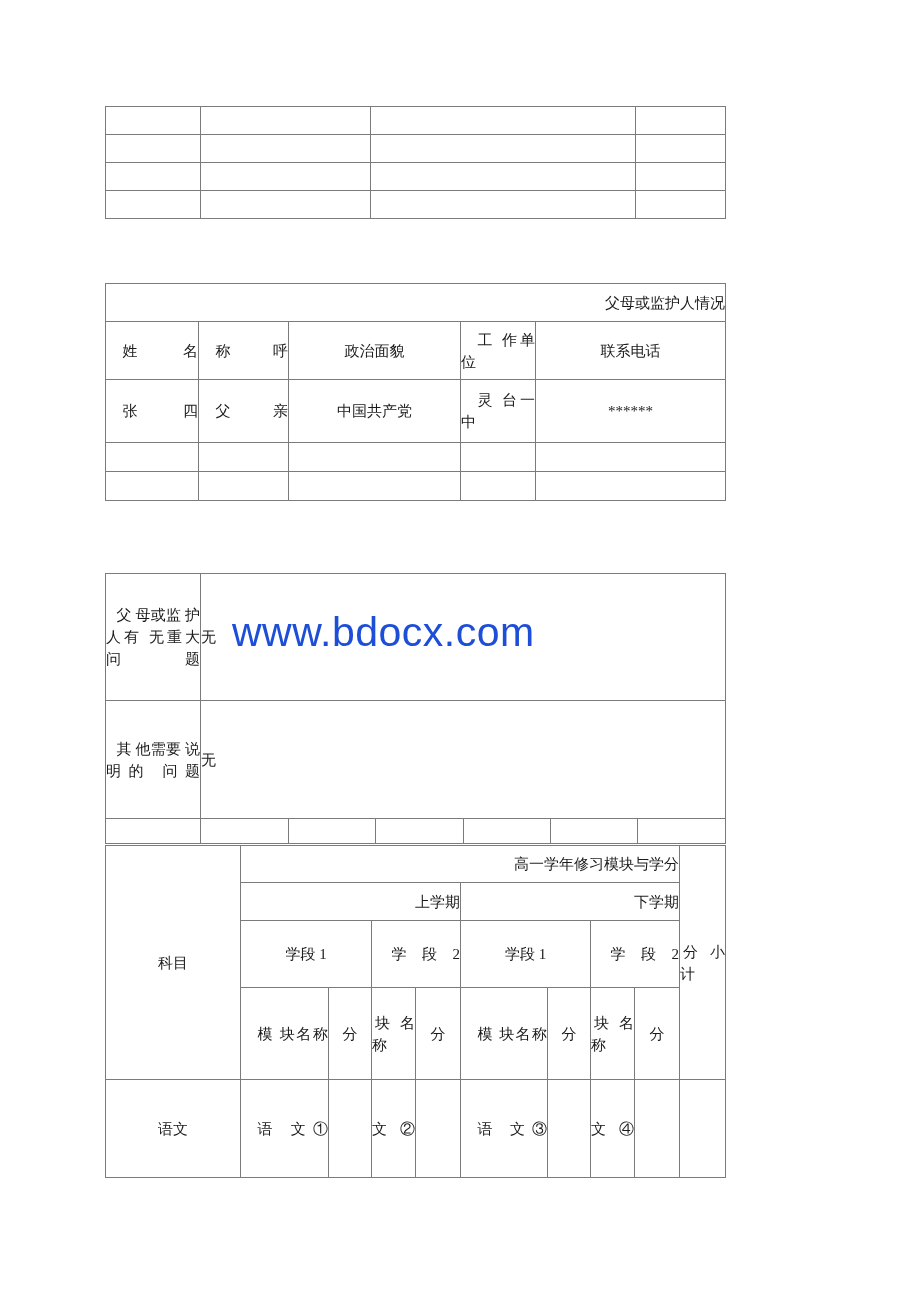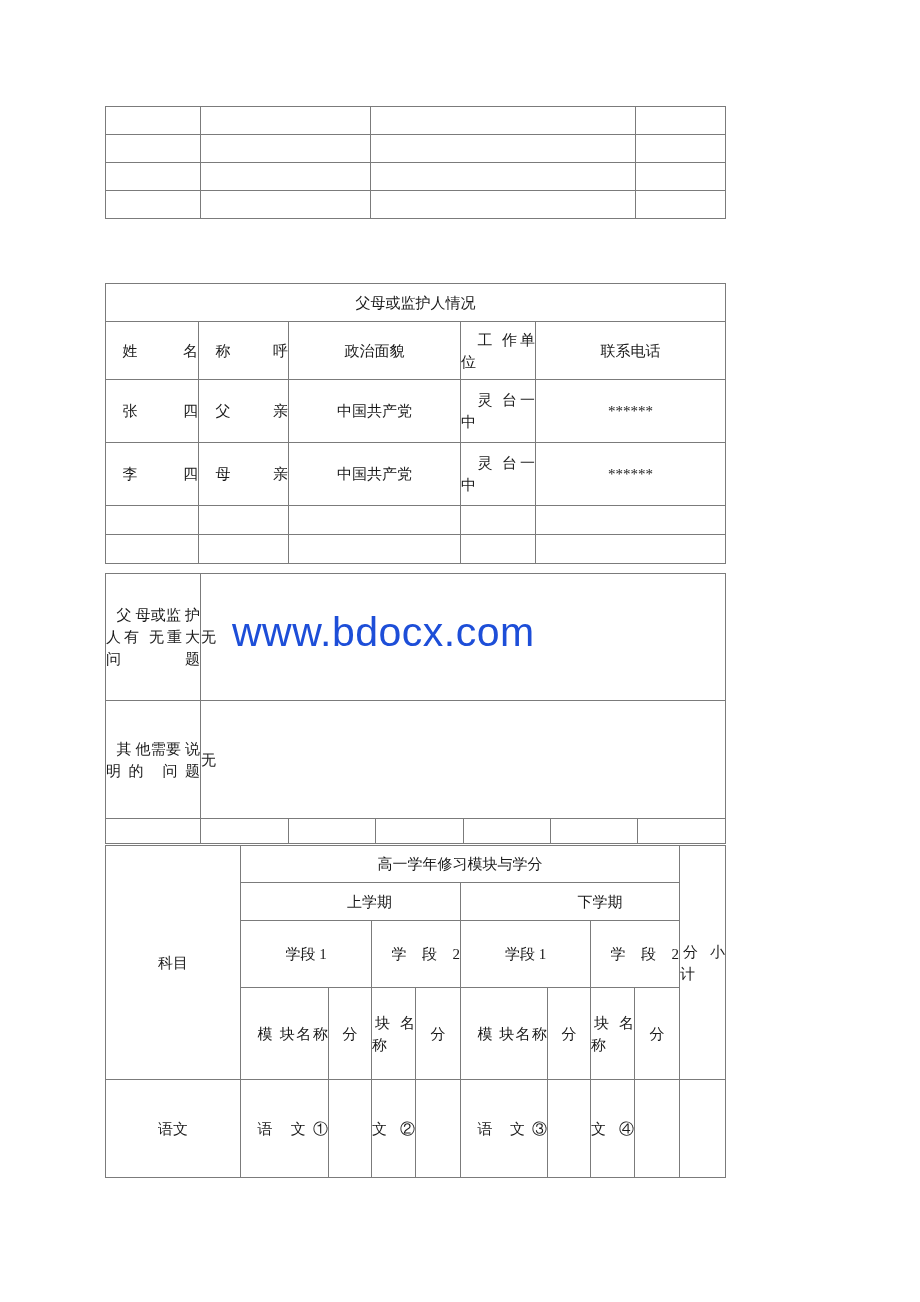--- a/index.html
+++ b/index.html
@@ -105,21 +105,21 @@
 
   
   #t-strip { left: 105px; top: 818px; width: 620px; }
 
   
   #t-credits { left: 105px; top: 845px; width: 620px; }
 
   .cell-title {
     font-size: 15px;
     padding: 5px 0 5px 34px;
-    text-align: center;
+    text-align: right;
   }
 
   
   .mod {
     text-align: justify;
     text-align-last: justify;
     padding: 4px 10px;
     text-indent: 1.1em;
     font-size: 15px;
     line-height: 24px;
@@ -189,27 +189,20 @@
       <tr style="height:58px">
         <td class="just-n">姓 名</td>
         <td class="just-n">称 呼</td>
         <td class="c">政治面貌</td>
         <td class="just-n">工 作单位</td>
         <td class="c">联系电话</td>
       </tr>
       <tr style="height:63px">
         <td class="just-n">张 四</td>
         <td class="just-n">父 亲</td>
-        <td class="c">中国共产党</td>
-        <td class="just-n">灵 台一中</td>
-        <td class="c">******</td>
-      </tr>
-      <tr style="height:63px">
-        <td class="just-n">李 四</td>
-        <td class="just-n">母 亲</td>
         <td class="c">中国共产党</td>
         <td class="just-n">灵 台一中</td>
         <td class="c">******</td>
       </tr>
       <tr style="height:29px">
         <td></td>
         <td></td>
         <td></td>
         <td></td>
         <td></td>

